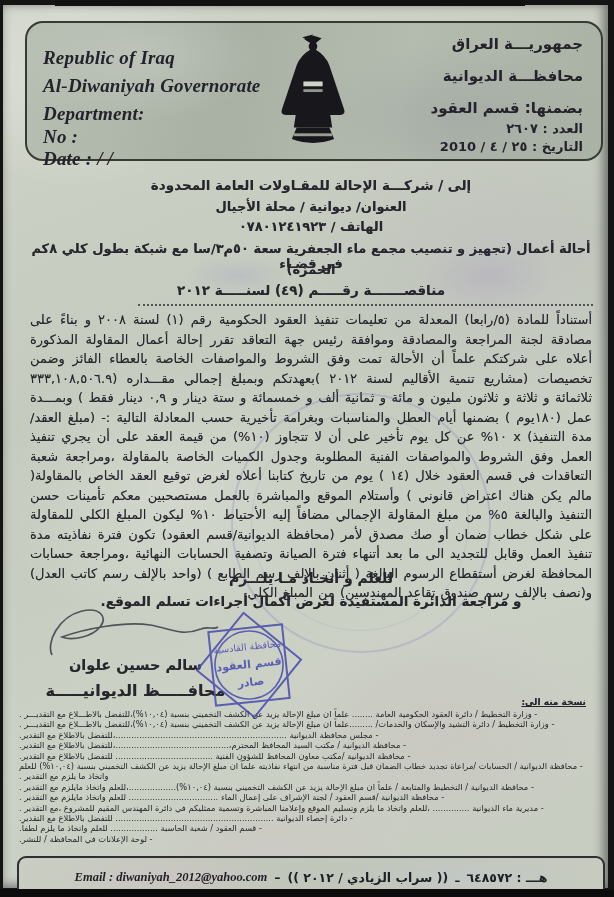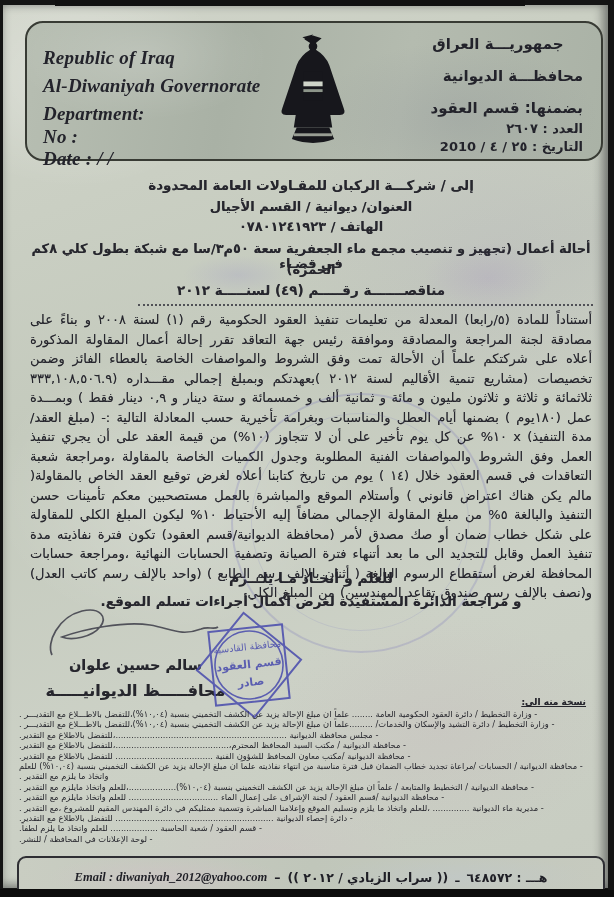--- a/index.html
+++ b/index.html
@@ -89,30 +89,30 @@
       <path d="M50 4 L41 8 L47 12 C45 14 45 17 47 19 Q37 25 33 35 L18 80 Q15 87 22 87 L32 87 L30 100 L70 100 L68 87 L78 87 Q85 87 82 80 L67 35 Q63 25 53 19 C55 17 55 14 53 12 L59 7 Z" fill="#17171c"></path>
       <path d="M50 3 l-11 3 7 4 z" fill="#17171c"></path>
       <rect x="40" y="42" width="20" height="30" fill="#17171c"></rect>
       <rect x="40" y="52" width="20" height="5" fill="#cfd4c9"></rect>
       <rect x="40" y="60" width="20" height="3" fill="#8d958a"></rect>
       <path d="M33 100 L67 100 L72 112 Q50 120 28 112 Z" fill="#17171c"></path>
       <rect x="30" y="106" width="40" height="3" fill="#b9bfb2" opacity=".8"></rect>
     </svg>
 
     <div>
-      <div class="abs ar hdr-ar" style="right:18px;top:12px;width:170px;text-align:center;">جمهوريـــة العراق</div>
+      <div class="abs ar hdr-ar" style="right:18px;top:12px;width:170px;">جمهوريـــة العراق</div>
       <div class="abs ar hdr-ar" style="right:18px;top:44px;width:170px;">محافظـــة الديوانية</div>
       <div class="abs ar hdr-ar" style="right:18px;top:76px;width:170px;">بضمنها: قسم العقود</div>
       <div class="abs ar hdr-ar-small" style="right:18px;top:98px;width:170px;">العدد : ٢٦٠٧</div>
       <div class="abs ar hdr-ar-small" style="right:18px;top:116px;width:170px;">التاريخ : ٢٥ / ٤ / 2010</div>
     </div>
   </div>
 
-  <div class="abs ar ink center-line b" style="top:172px;font-size:13.5px;">إلى / شركـــة الركبان للمقـاولات العامة المحدودة</div>
-  <div class="abs ar ink center-line b" style="top:194px;font-size:13px;">العنوان/ ديوانية / القسم الأجيال</div>
+  <div class="abs ar ink center-line b" style="top:172px;font-size:13.5px;">إلى / شركـــة الإحالة للمقـاولات العامة المحدودة</div>
+  <div class="abs ar ink center-line b" style="top:194px;font-size:13px;">العنوان/ ديوانية / محلة الأجيال</div>
   <div class="abs ar ink center-line b" style="top:214px;font-size:13px;">الهاتف / ٠٧٨٠١٢٤١٩٢٣</div>
 
   <div class="abs ar ink center-line b" style="top:236px;font-size:13px;">أحالة أعمال (تجهيز و تنصيب مجمع ماء الجعفرية سعة ٥٠م٣/سا مع شبكة بطول كلي ٨كم في قضـاء</div>
   <div class="abs ar ink center-line b" style="top:257px;font-size:13px;">الحمزة)</div>
   <div class="abs ar ink center-line b" style="top:277px;font-size:13.5px;">مناقصـــــــة رقـــــم (٤٩) لسنـــــة ٢٠١٢</div>
   <div class="dotted-sep"></div>
 
   <div class="body-par ar ink">أستناداً للمادة (٥/رابعا) المعدلة من تعليمات تنفيذ العقود الحكومية رقم (١) لسنة ٢٠٠٨ و بناءً على مصادقة لجنة المراجعة والمصادقة وموافقة رئيس جهة التعاقد تقرر إحالة أعمال المقاولة المذكورة أعلاه على شركتكم علماً أن الأحالة تمت وفق الشروط والمواصفات الخاصة بالعطاء الفائز وضمن تخصيصات (مشاريع تنمية الأقاليم لسنة ٢٠١٢ )بعهدتكم وبمبلغ إجمالي مقـــداره (٣٣٣,١٠٨,٥٠٦.٩ ثلاثمائة و ثلاثة و ثلاثون مليون و مائة و ثمانية ألف و خمسمائة و ستة دينار و ٠,٩ دينار فقط ) وبمـــدة عمل (١٨٠يوم ) بضمنها أيام العطل والمناسبات وبغرامة تأخيرية حسب المعادلة التالية :- (مبلغ العقد/ مدة التنفيذ) x ١٠% عن كل يوم تأخير على أن لا تتجاوز (١٠%) من قيمة العقد على أن يجري تنفيذ العمل وفق الشروط والمواصفات الفنية المطلوبة وجدول الكميات الخاصة بالمقاولة ،ومراجعة شعبة التعاقدات في قسم العقود خلال (١٤ ) يوم من تاريخ كتابنا أعلاه لغرض توقيع العقد الخاص بالمقاولة( مالم يكن هناك اعتراض قانوني ) وأستلام الموقع والمباشرة بالعمل مستصحبين معكم تأمينات حسن التنفيذ والبالغة ٥% من مبلغ المقاولة الإجمالي مضافاً إليه الأحتياط ١٠% ليكون المبلغ الكلي للمقاولة على شكل خطاب ضمان أو صك مصدق لأمر (محافظة الديوانية/قسم العقود) تكون فترة نفاذيته مدة تنفيذ العمل وقابل للتجديد الى ما بعد أتنهاء فترة الصيانة وتصفية الحسابات النهائية ،ومراجعة حسابات المحافظة لغرض أستقطاع الرسوم البالغة ( أثنان بالإلف رسم الطابع ) (واحد بالإلف رسم كاتب العدل) و(نصف بالإلف رسم صندوق تقاعد المهندسين) من المبلغ الكلي.</div>
 
   <div class="abs ar ink center-line b" style="top:565px;font-size:14px;">للعلم و أتخـاذ مـا يلـــزم</div>

